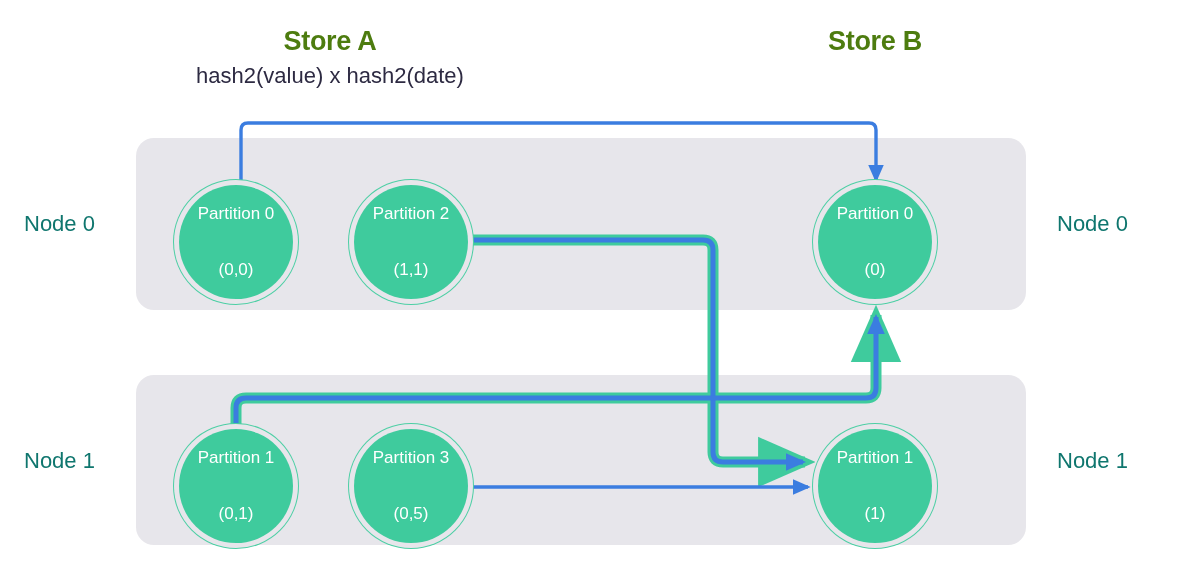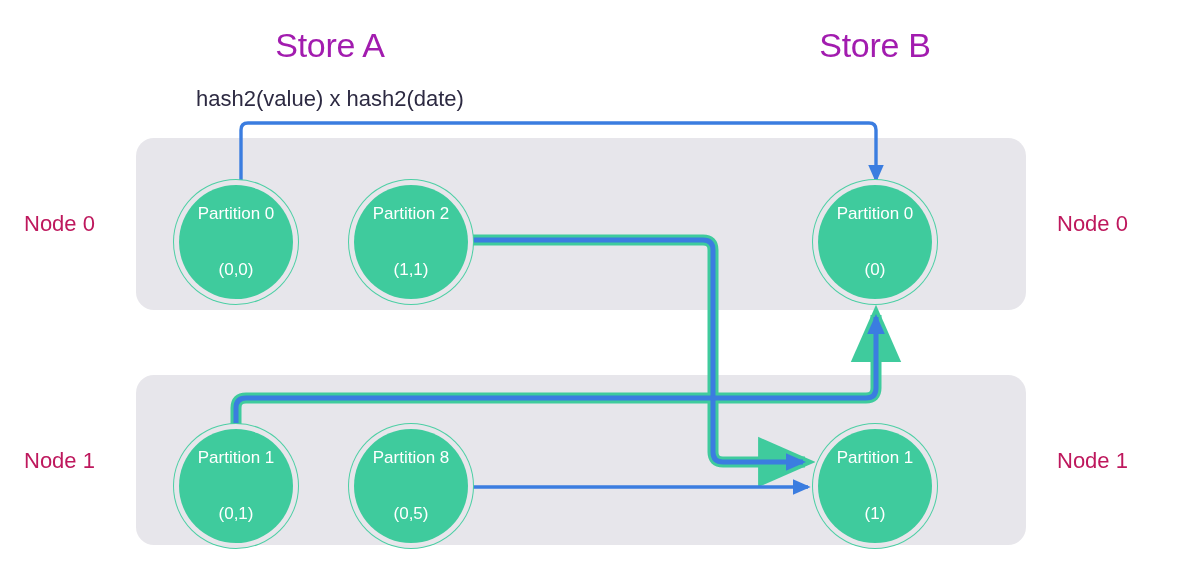--- a/index.html
+++ b/index.html
@@ -18,50 +18,50 @@
     overflow: hidden;
   }
 
   
   .store-header {
     position: absolute;
     text-align: center;
     line-height: 1.0;
   }
   .store-title {
-    font-size: 34px;
-    font-weight: normal;
-    color: #a21caf;
+    font-size: 27px;
+    font-weight: bold;
+    color: #4d7c0f;
     letter-spacing: -0.3px;
     white-space: nowrap;
   }
   .store-sub {
     font-size: 22px;
     font-weight: normal;
     color: #2d2a42;
     white-space: nowrap;
-    margin-top: 26px;
+    margin-top: 10px;
   }
   #store-a-header { left: 125px; top: 28px; width: 410px; }
   #store-b-header { left: 735px; top: 28px; width: 280px; }
 
   
   .node-panel {
     position: absolute;
     background: #e7e6eb;
     border-radius: 18px;
   }
   #node-panel-0 { left: 136px; top: 138px; width: 890px; height: 172px; }
   #node-panel-1 { left: 136px; top: 375px; width: 890px; height: 170px; }
 
   
   .node-label {
     position: absolute;
     font-size: 22px;
-    color: #be185d;
+    color: #0f766e;
     white-space: nowrap;
   }
   #node-label-left-0  { left: 24px;   top: 211px; }
   #node-label-left-1  { left: 24px;   top: 448px; }
   #node-label-right-0 { left: 1057px; top: 211px; }
   #node-label-right-1 { left: 1057px; top: 448px; }
 
   
   .partition {
     position: absolute;
@@ -153,21 +153,21 @@
   </div>
   <div class="partition" id="part-a2">
     <span class="p-name">Partition 2</span>
     <span class="p-key">(1,1)</span>
   </div>
   <div class="partition" id="part-a1">
     <span class="p-name">Partition 1</span>
     <span class="p-key">(0,1)</span>
   </div>
   <div class="partition" id="part-a3">
-    <span class="p-name">Partition 8</span>
+    <span class="p-name">Partition 3</span>
     <span class="p-key">(0,5)</span>
   </div>
 
   <div class="partition" id="part-b0">
     <span class="p-name">Partition 0</span>
     <span class="p-key">(0)</span>
   </div>
   <div class="partition" id="part-b1">
     <span class="p-name">Partition 1</span>
     <span class="p-key">(1)</span>

